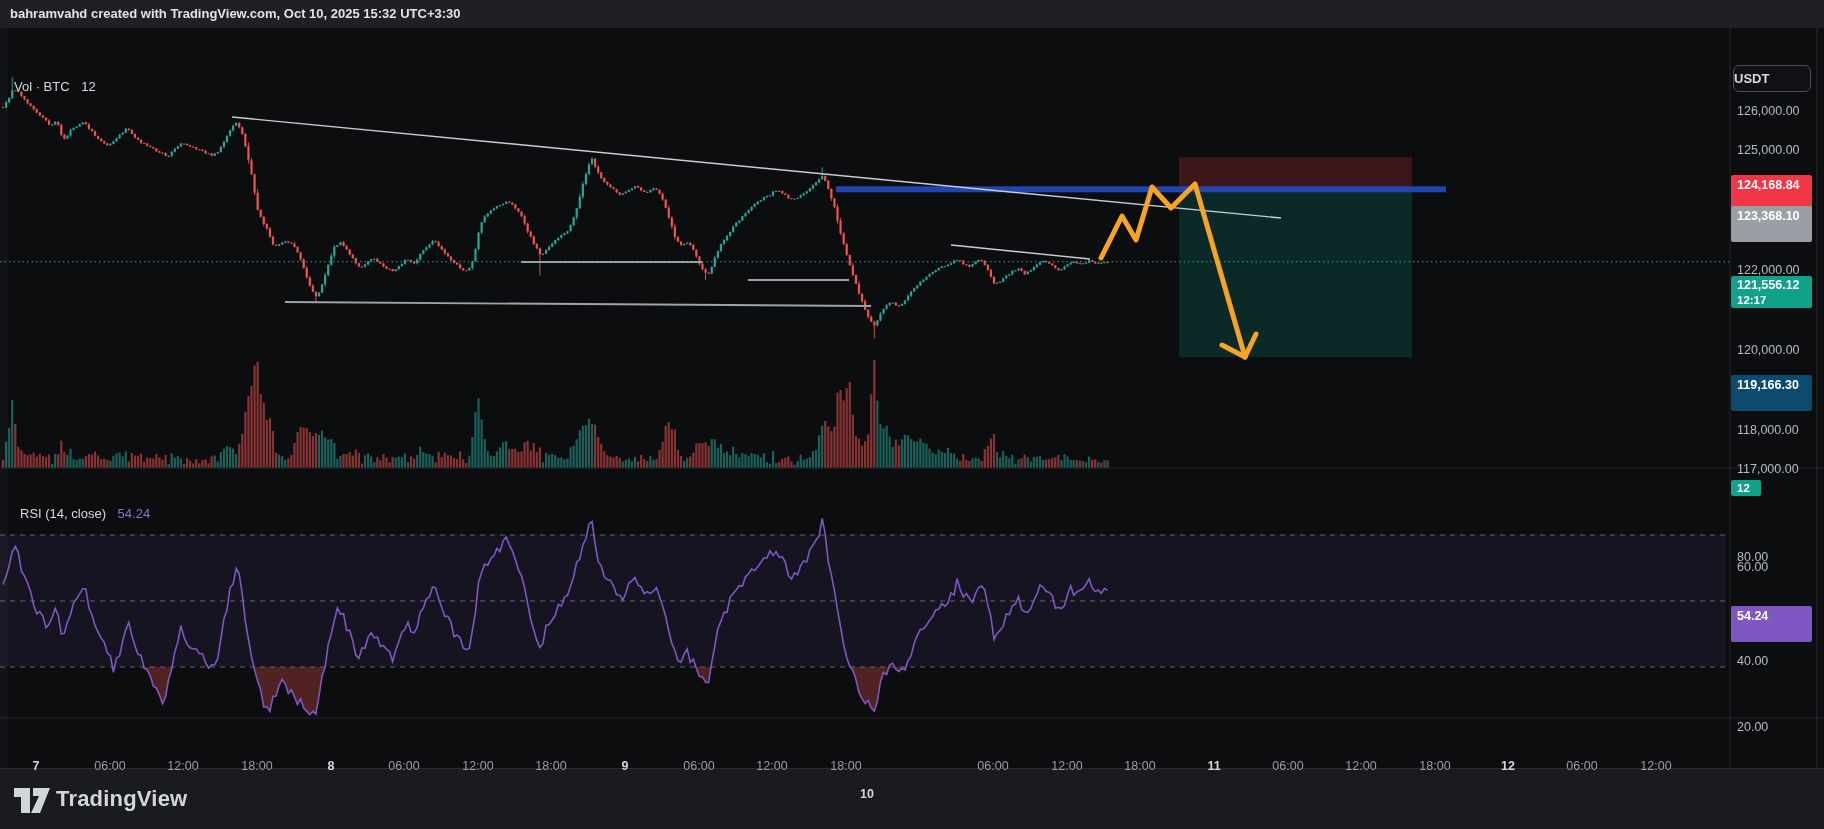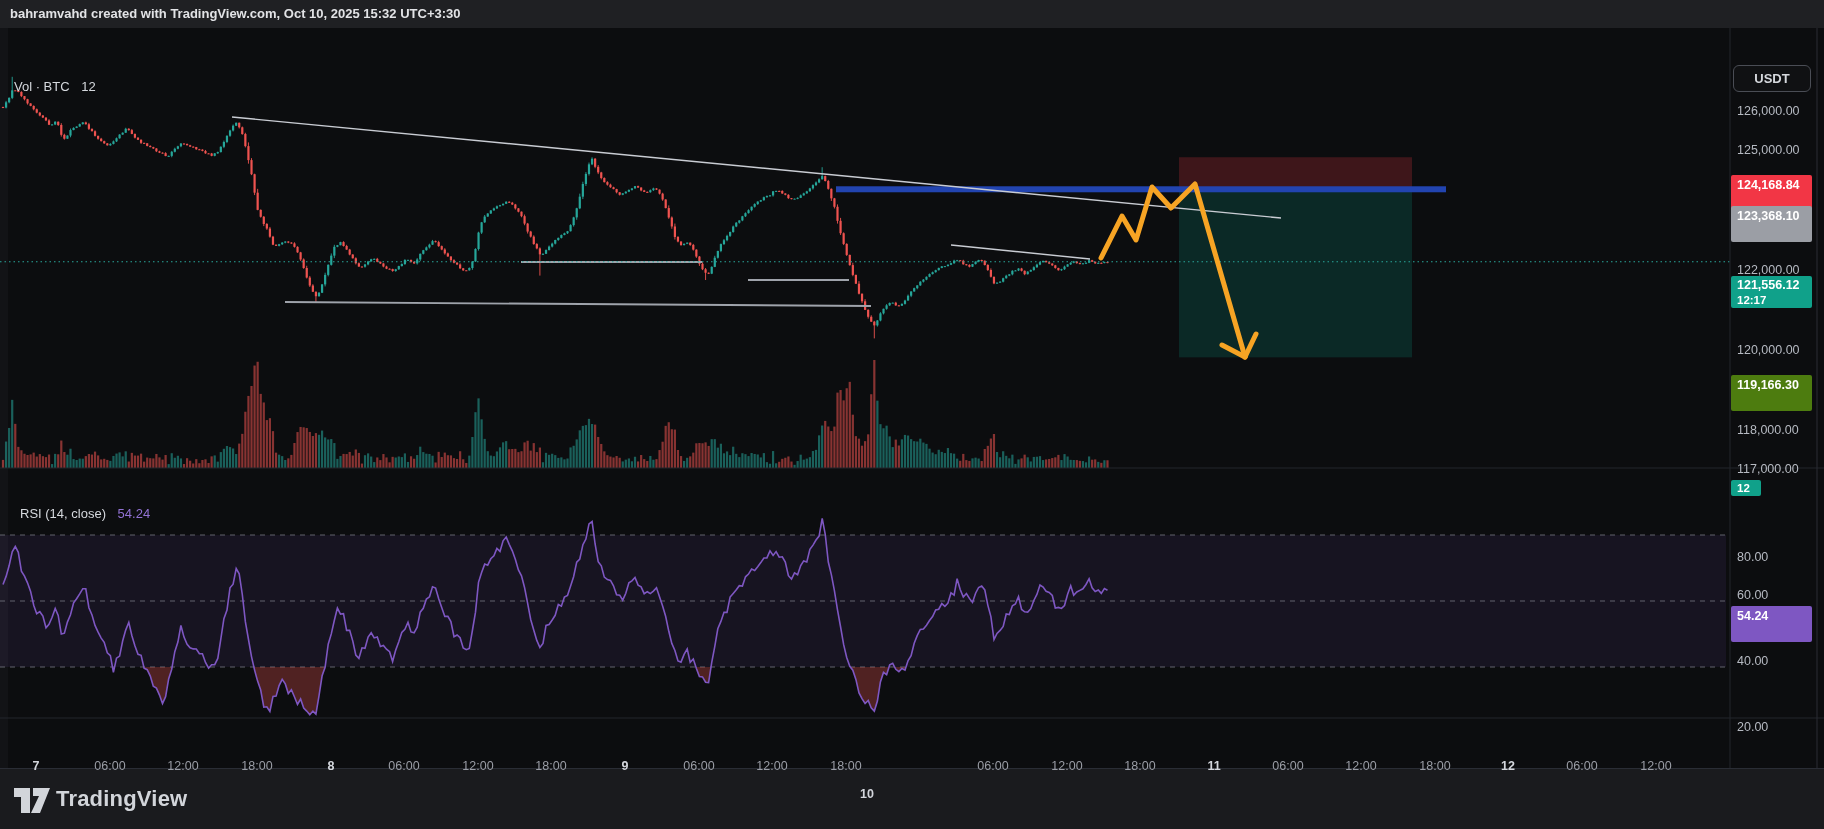--- a/index.html
+++ b/index.html
@@ -9,21 +9,21 @@
           color:#e2e3e6;font-size:13px;font-weight:bold;line-height:28px;padding-left:10px;box-sizing:border-box;}
   #chartwrap{position:absolute;left:0;top:28px;width:1824px;height:740px;background:#0c0d0f;}
   svg{display:block;}
   .legend{position:absolute;left:14px;top:34px;font-size:13px;color:#d6d9de;white-space:nowrap;z-index:5;}
   .legend .val{color:#2cb7a0;}
   .legend .lab{color:#d6d9de;margin-left:7px;}
   #legend2{position:absolute;left:14px;top:51px;font-size:13px;color:#d6d9de;z-index:5;}
   #rsilegend{position:absolute;left:20px;top:478px;font-size:13px;color:#d6d9de;z-index:5;}
   #rsilegend .val{color:#9272d4;margin-left:8px;}
   #usdt{position:absolute;left:1733px;top:37px;width:76px;height:25px;border:1px solid #4a4d55;
-        border-radius:6px;color:#d5d8dd;font-size:13px;font-weight:bold;text-align:center;line-height:25px;z-index:6;background:#101113;}
+        border-radius:6px;color:#d5d8dd;font-size:13px;font-weight:bold;text-align:left;line-height:25px;z-index:6;background:#101113;}
   .pricelabel{position:absolute;left:1737px;font-size:12.5px;color:#b6bac2;z-index:4;}
   .badge{position:absolute;left:1731px;width:81px;color:#fff;font-weight:bold;font-size:12.5px;
          border-radius:2px;padding-left:6px;box-sizing:border-box;z-index:5;line-height:20px;height:36px;}
   .badge.two{height:32px;line-height:15px;padding-top:2px;}
   .badge.two .sub{font-weight:bold;font-size:11.5px;}
   .badge.small{width:30px;height:16px;line-height:16px;font-size:11.5px;}
   .timelabel{position:absolute;top:731px;transform:translateX(-50%);font-size:12.5px;color:#9a9da5;z-index:4;}
   .timelabel.major{color:#d3d6dc;font-weight:bold;}
   #footer{position:absolute;left:0;top:768px;width:1824px;height:61px;background:#1a1b1e;border-top:1px solid #2a2d35;box-sizing:border-box;}
   #brand{position:absolute;left:56px;top:17px;font-size:22px;font-weight:bold;color:#d2d5da;letter-spacing:0.2px;}
@@ -1179,27 +1179,27 @@
 
   <div id="pricescale">
       <div class="pricelabel" style="top: 76px;">126,000.00</div>
       <div class="pricelabel" style="top: 115px;">125,000.00</div>
       <div class="pricelabel" style="top: 195px;">182,000.00</div>
       <div class="pricelabel" style="top: 235px;">122,000.00</div>
       <div class="pricelabel" style="top: 315px;">120,000.00</div>
       <div class="pricelabel" style="top: 395px;">118,000.00</div>
       <div class="pricelabel" style="top: 434px;">117,000.00</div>
       <div class="pricelabel" style="top: 522px;">80.00</div>
-      <div class="pricelabel" style="top: 560px;">60.00</div>
+      <div class="pricelabel" style="top: 532px;">60.00</div>
       <div class="pricelabel" style="top: 626px;">40.00</div>
       <div class="pricelabel" style="top: 692px;">20.00</div>
       <div class="badge" style="background: rgb(242, 54, 69); top: 147px;">124,168.84</div>
       <div class="badge" style="background: rgb(155, 158, 165); top: 178px;">123,368.10</div>
       <div class="badge two" style="background: rgb(16, 161, 138); top: 248px;">121,556.12<div class="sub">12:17</div></div>
-      <div class="badge" style="background: #4d7c0f; top: 347px;">119,166.30</div>
+      <div class="badge" style="background: #0c4a6e; top: 347px;">119,166.30</div>
       <div class="badge small" style="background: rgb(16, 161, 138); top: 452px;">12</div>
       <div class="badge" style="background: rgb(126, 87, 194); top: 578px;">54.24</div>
     </div>
   <div id="timescale">
       <div class="timelabel major" style="left: 36px;">7</div>
       <div class="timelabel" style="left: 110px;">06:00</div>
       <div class="timelabel" style="left: 183px;">12:00</div>
       <div class="timelabel" style="left: 257px;">18:00</div>
       <div class="timelabel major" style="left: 331px;">8</div>
       <div class="timelabel" style="left: 404px;">06:00</div>

